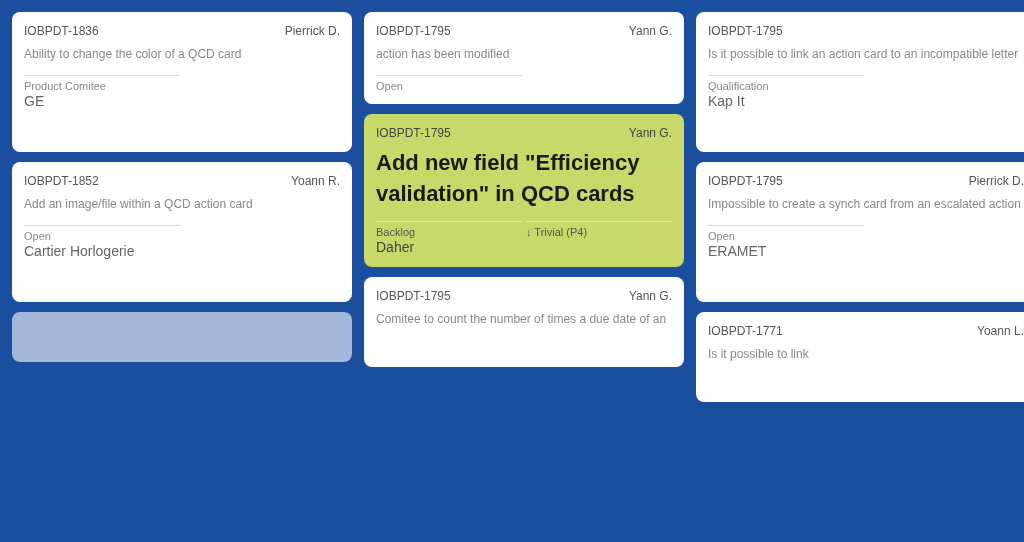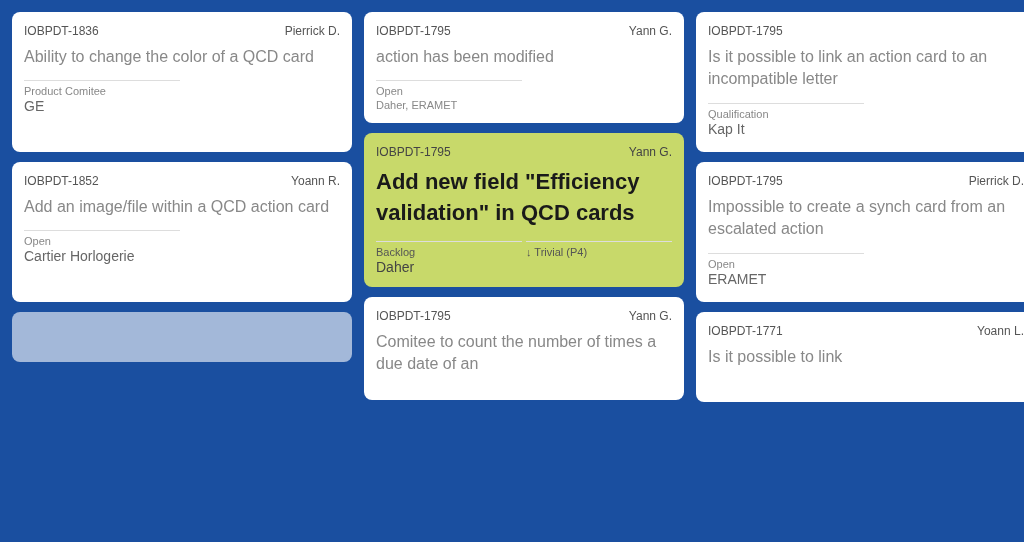--- a/index.html
+++ b/index.html
@@ -62,21 +62,21 @@
     .card-assignee {
       font-size: 12px;
       color: #555;
     }
 
     .card.highlighted .card-assignee {
       color: #444;
     }
 
     .card-title {
-      font-size: 16px;
+      font-size: 12px;
       color: #888;
       line-height: 1.4;
       margin-bottom: 12px;
       font-weight: 400;
     }
 
     .card.highlighted .card-title {
       font-size: 22px;
       color: #2a2a2a;
       font-weight: 600;
@@ -171,21 +171,20 @@
       <div class="card-header">
         <span class="card-id">IOBPDT-1795</span>
         <span class="card-assignee">Yann G.</span>
       </div>
       <div class="card-title">action has been modified</div>
       <div class="two-col-footer">
         <div class="col-item">
           <div class="footer-label">Open</div>
         </div>
       </div>
-      <div class="footer-value" style="margin-top:2px;font-size:11px;color:#888;">Daher, ERAMET</div>
     </div>
 
     <div class="card highlighted card-tall">
       <div class="card-header">
         <span class="card-id">IOBPDT-1795</span>
         <span class="card-assignee">Yann G.</span>
       </div>
       <div class="card-title">Add new field "Efficiency validation" in QCD cards</div>
       <div class="two-col-footer">
         <div class="col-item">

